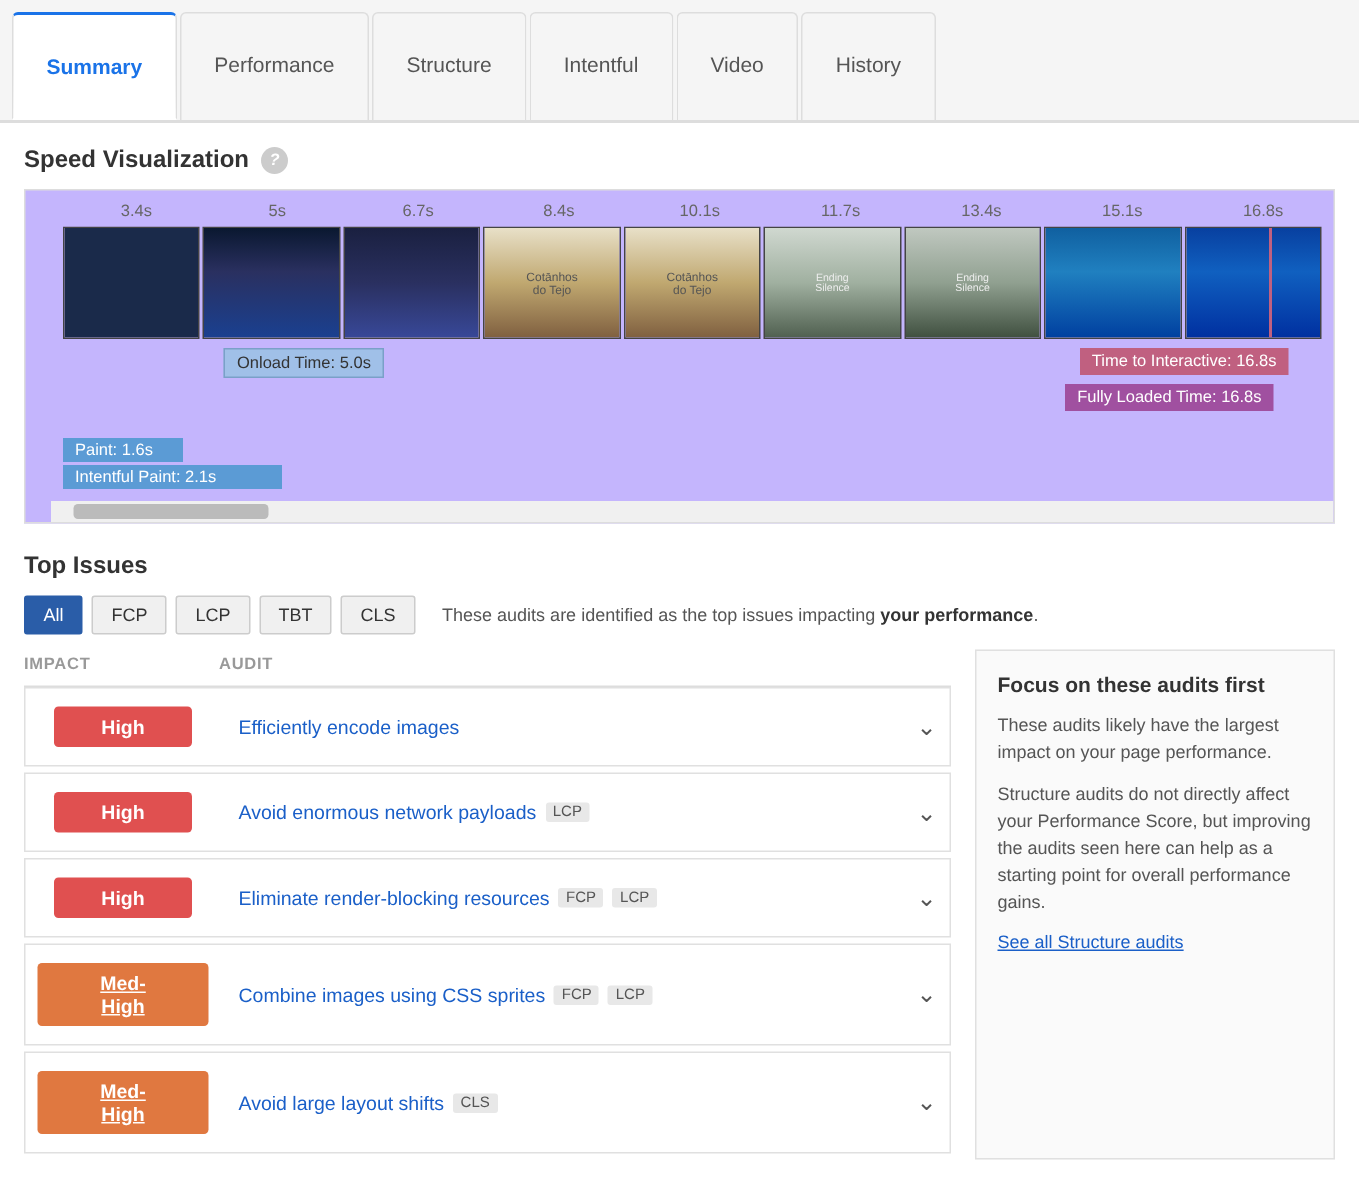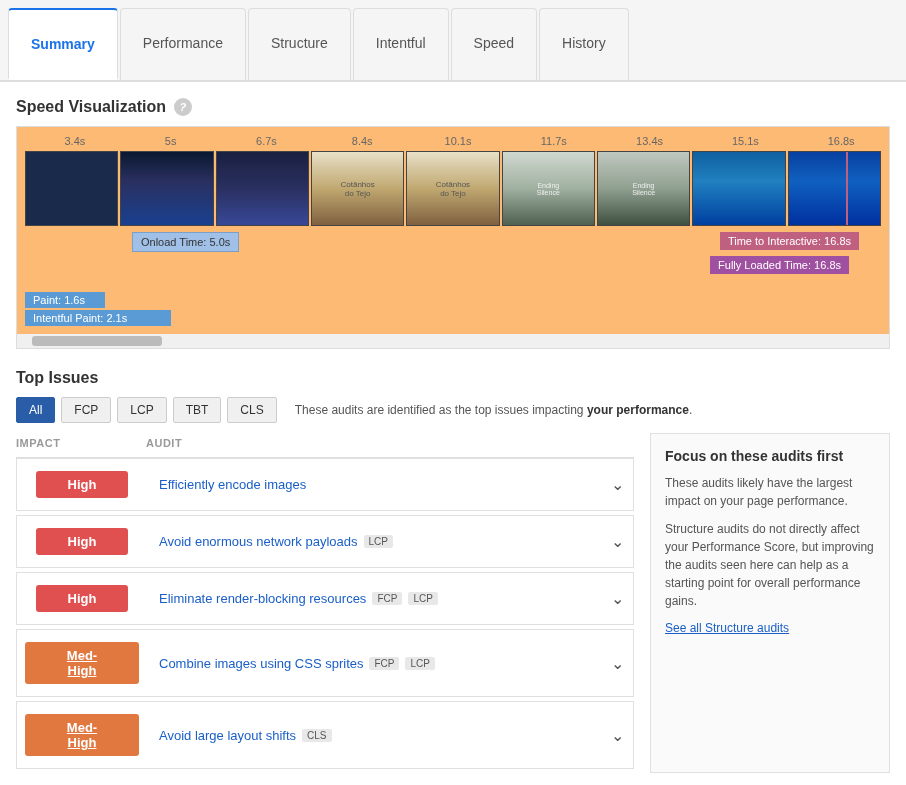--- a/index.html
+++ b/index.html
@@ -10,21 +10,21 @@
     .tab { padding: 26px 22px; cursor: pointer; font-size: 14px; color: #555; border: 1px solid #ddd; border-bottom: none; background: #f5f5f5; margin-right: 2px; border-radius: 4px 4px 0 0; }
     .tab.active { background: #fff; color: #1a73e8; border-bottom: 2px solid #fff; font-weight: bold; border-top: 2px solid #1a73e8; }
 
     
     .main { padding: 16px 16px 0 16px; }
 
     
     .section-title { font-size: 16px; font-weight: bold; color: #333; margin-bottom: 10px; display: flex; align-items: center; gap: 8px; }
     .help-icon { width: 18px; height: 18px; border-radius: 50%; background: #ccc; color: #fff; font-size: 11px; display: flex; align-items: center; justify-content: center; cursor: pointer; font-style: italic; font-weight: bold; }
 
-    .filmstrip-wrapper { border: 1px solid #ddd; background: #fdba74; padding: 8px 0 0 0; overflow: hidden; position: relative; }
+    .filmstrip-wrapper { border: 1px solid #ddd; background: #c4b5fd; padding: 8px 0 0 17px; overflow: hidden; position: relative; }
     .timeline-labels { display: flex; padding: 0 0 4px 10px; font-size: 11px; color: #666; }
     .timeline-label { flex: 1; text-align: center; }
     .filmstrip-frames { display: flex; gap: 2px; padding: 0 8px; overflow: hidden; }
     .frame { flex: 1; height: 75px; background: #2a5080; border: 1px solid #444; overflow: hidden; position: relative; }
     .frame-img { width: 100%; height: 100%; background: linear-gradient(135deg, #1a3a5c 0%, #2a6080 50%, #1a3a5c 100%); display: flex; align-items: center; justify-content: center; }
 
     .annotations { position: relative; height: 60px; margin-top: 2px; }
     .annotation-onload { position: absolute; left: 115px; top: 4px; background: #a0c0e8; color: #333; padding: 3px 8px; font-size: 11px; white-space: nowrap; border: 1px solid #7aa0c8; }
     .annotation-tti { position: absolute; right: 30px; top: 4px; background: #c06080; color: #fff; padding: 3px 8px; font-size: 11px; white-space: nowrap; }
     .annotation-flt { position: absolute; right: 40px; top: 28px; background: #a050a0; color: #fff; padding: 3px 8px; font-size: 11px; white-space: nowrap; }
@@ -74,21 +74,21 @@
     .tti-line { position: absolute; right: 32px; top: 0; bottom: 0; width: 2px; background: #c06080; }
   </style>
 </head>
 <body>
 
 <div class="tabs">
   <div class="tab active">Summary</div>
   <div class="tab">Performance</div>
   <div class="tab">Structure</div>
   <div class="tab">Intentful</div>
-  <div class="tab">Speed</div>
+  <div class="tab">Video</div>
   <div class="tab">History</div>
 </div>
 
 <div class="main">
 
   <div class="section-title">
     <span>Speed Visualization</span>
     <div class="help-icon">?</div>
   </div>
 

